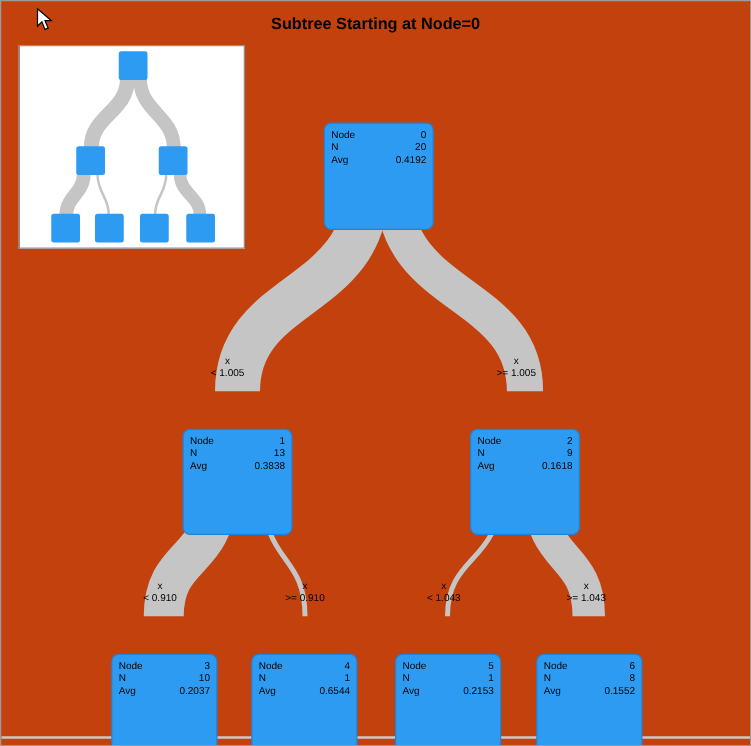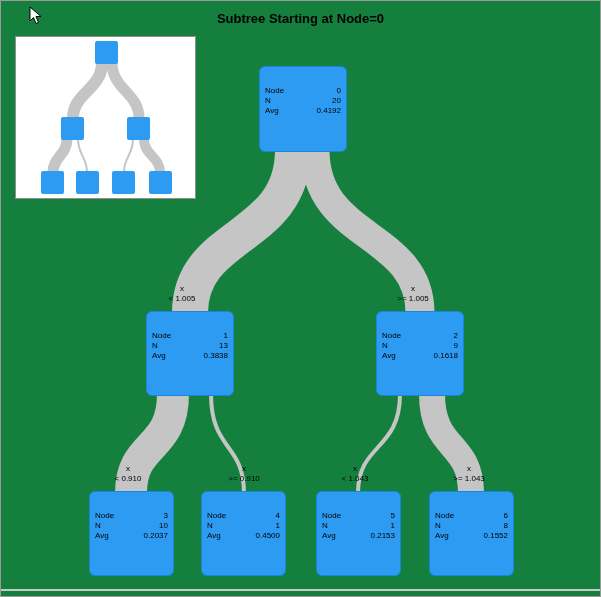--- a/index.html
+++ b/index.html
@@ -1,19 +1,19 @@
 <!DOCTYPE html>
 <html><head>
 <meta charset="utf-8">
 <style>
   html,body { margin:0; padding:0; background:#e8e8e8; }
   .frame {
     position:relative;
     width:599px; height:595px;
-    background:#15803d;
+    background:#c2410c;
     border:1px solid #9a9a9a;
     overflow:hidden;
     font-family:"Liberation Sans", sans-serif;
   }
   .title {
     position:absolute; top:10px; left:0; width:100%;
     text-align:center;
     font-size:13px; font-weight:bold; color:#000;
   }
   
@@ -29,23 +29,24 @@
     background:#2E9BF2; border-radius:2px;
   }
   
   .links { position:absolute; left:0; top:0; pointer-events:none; }
   .tnode {
     position:absolute;
     background:#2E9BF2;
     border:1px solid #1a85dd;
     border-radius:6px;
     box-sizing:border-box;
-    padding:19px 5px;
+    padding:4px 5px;
     font-size:8px; line-height:10px; color:#000;
     z-index:3;
+    margin-top:32px;
   }
   .nrow { display:flex; justify-content:space-between; }
   .blabel {
     position:absolute; transform:translateX(-50%);
     text-align:center; font-size:8px; line-height:10px; color:#000;
     z-index:2; white-space:nowrap;
   }
   .cursor { position:absolute; left:28px; top:5px; z-index:5; }
   .bottom-line {
     position:absolute; left:0; right:0; bottom:5px;
@@ -183,21 +184,21 @@
     <div class="nrow">
         <span>Node</span>
         <span>4</span>
       </div>
     <div class="nrow">
         <span>N</span>
         <span>1</span>
       </div>
     <div class="nrow">
         <span>Avg</span>
-        <span>0.4500</span>
+        <span>0.6544</span>
       </div>
   </div>
 
   <div class="tnode" style="left:315px; top:490px; width:85px; height:85px">
     <div class="nrow">
         <span>Node</span>
         <span>5</span>
       </div>
     <div class="nrow">
         <span>N</span>

